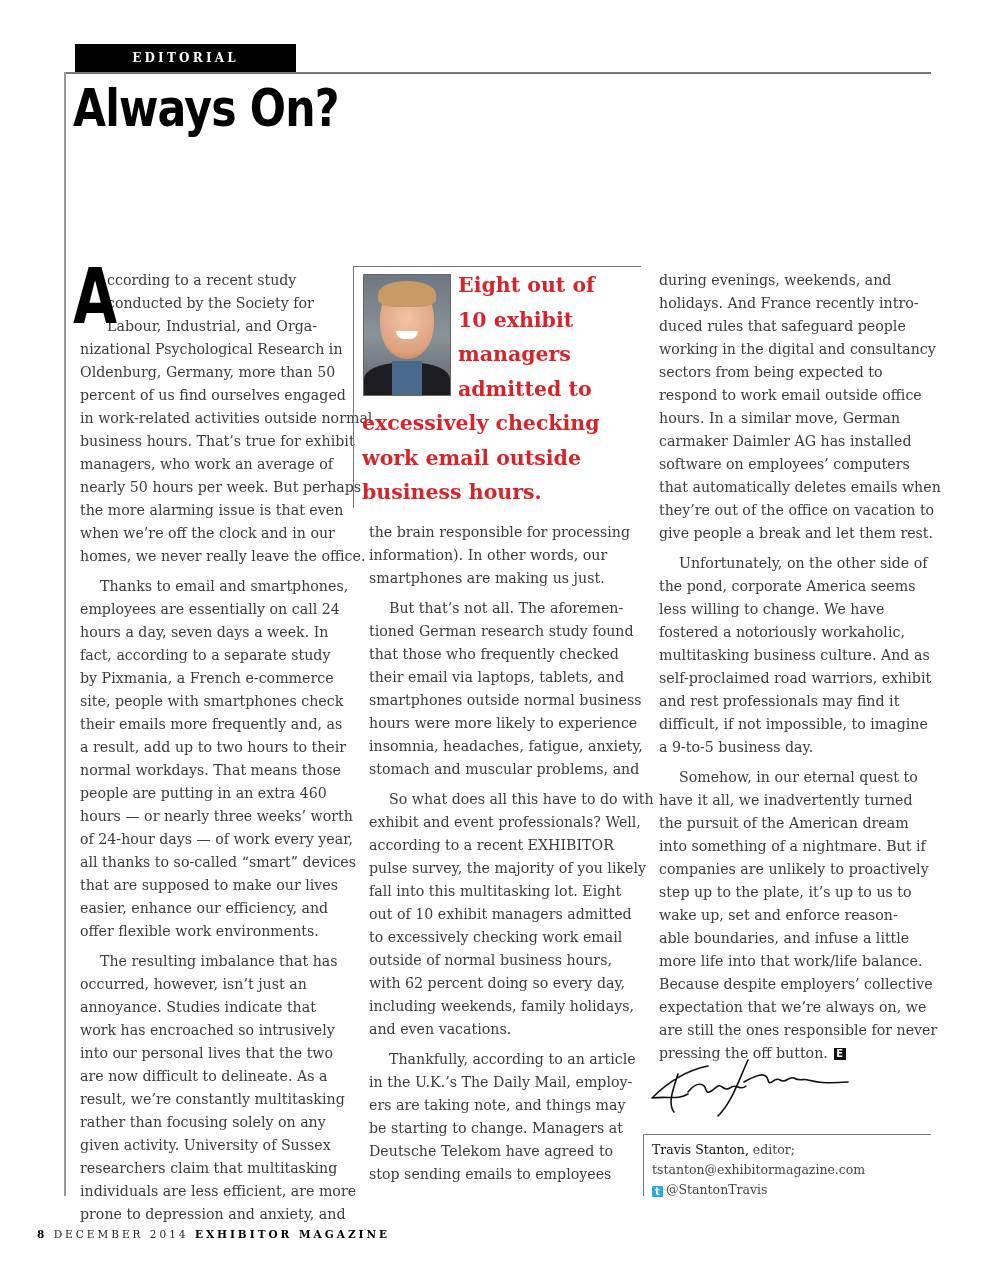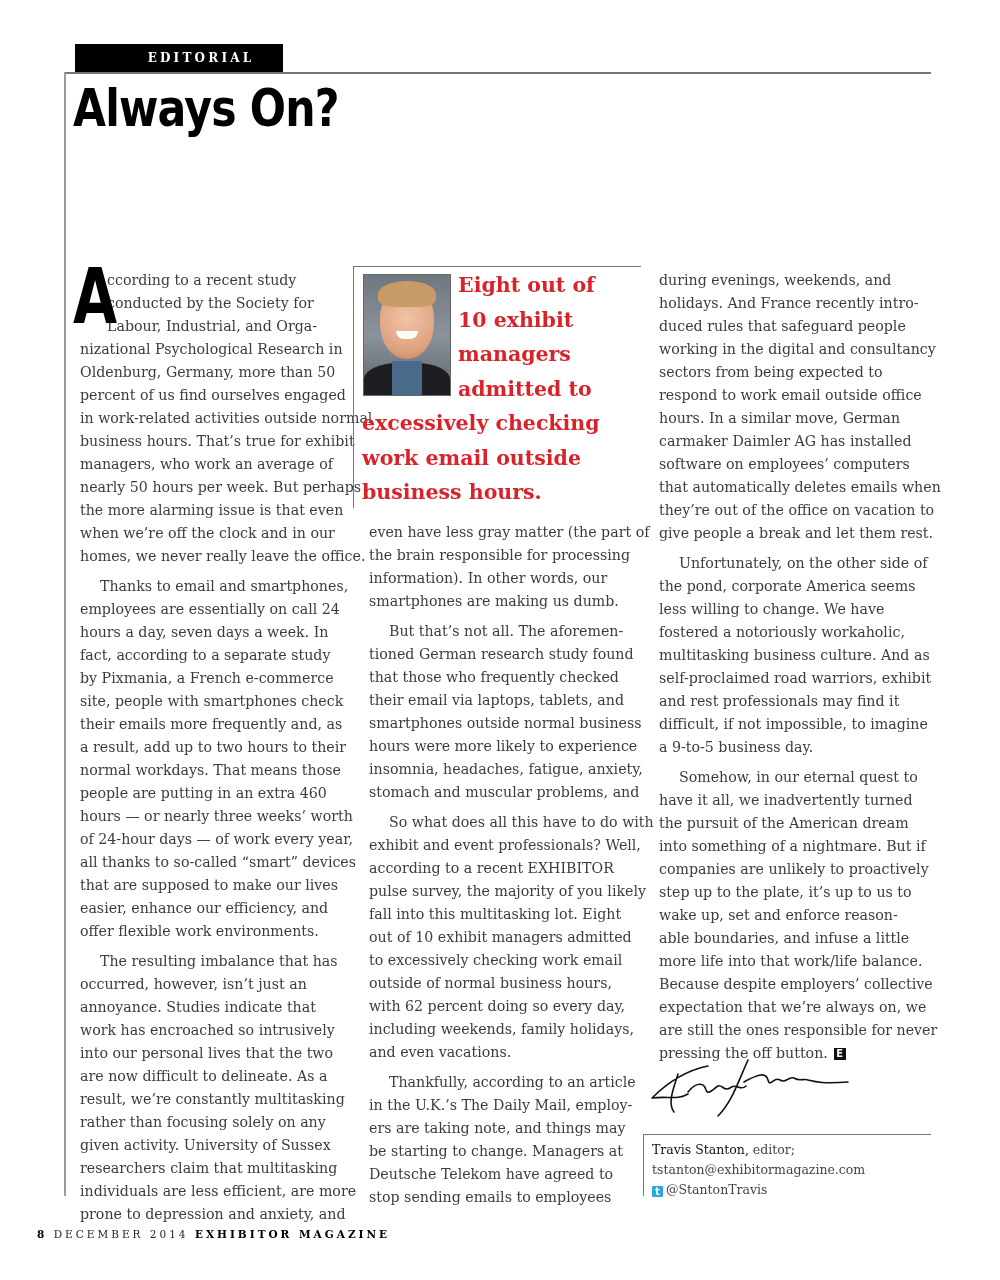--- a/index.html
+++ b/index.html
@@ -1,24 +1,24 @@
 <!DOCTYPE html>
 <html><head>
 <meta charset="utf-8">
 <style>
   html, body { margin: 0; padding: 0; background: #ffffff; }
   body {
     width: 1000px; height: 1280px; position: relative; overflow: hidden;
     font-family: "DejaVu Serif", serif; color: #3a3a3a;
   }
   .kicker {
-    position: absolute; left: 75px; top: 44px; width: 164px; height: 29px;
+    position: absolute; left: 75px; top: 44px; width: 221px; height: 29px;
     background: #000; color: #fff;
     font-family: "DejaVu Serif", serif; font-weight: bold;
-    font-size: 12px; letter-spacing: 3.2px; text-align: center; line-height: 29px; padding-left: 44px;
+    font-size: 12px; letter-spacing: 3.2px; text-align: center; line-height: 29px;
   }
   .top-rule { position: absolute; left: 64px; top: 72px; width: 867px; height: 2px; background: #777; }
   .left-rule { position: absolute; left: 64px; top: 72px; width: 2px; height: 1124px; background: #9a9a9a; }
   .title {
     position: absolute; left: 73px; top: 76px; margin: 0;
     font-family: "DejaVu Sans", sans-serif; font-weight: bold;
     font-size: 52px; color: #000; letter-spacing: -1px;
     transform: scaleX(0.82); transform-origin: left top; line-height: 64px;
   }
   .col {
@@ -164,24 +164,23 @@
   <span class="line short">10 exhibit</span>
   <span class="line short">managers</span>
   <span class="line short">admitted to</span>
   <span class="line">excessively checking</span>
   <span class="line">work email outside</span>
   <span class="line">business hours.</span>
 </div>
 
 <div class="col col2">
   <p id="c2p1" style="text-indent: 0px;">
-      <span class="line">even have less gray matter (the part of</span>
       <span class="line">the brain responsible for processing</span>
       <span class="line">information). In other words, our</span>
-      <span class="line">smartphones are making us dumb.</span>
+      <span class="line">smartphones are making us just.</span>
     </p>
   <p class="indent" id="c2p2" style="text-indent: 0px;">
       <span class="line" style="padding-left: 20px;">But that’s not all. The aforemen-</span>
       <span class="line">tioned German research study found</span>
       <span class="line">that those who frequently checked</span>
       <span class="line">their email via laptops, tablets, and</span>
       <span class="line">smartphones outside normal business</span>
       <span class="line">hours were more likely to experience</span>
       <span class="line">insomnia, headaches, fatigue, anxiety,</span>
       <span class="line">stomach and muscular problems, and</span>

